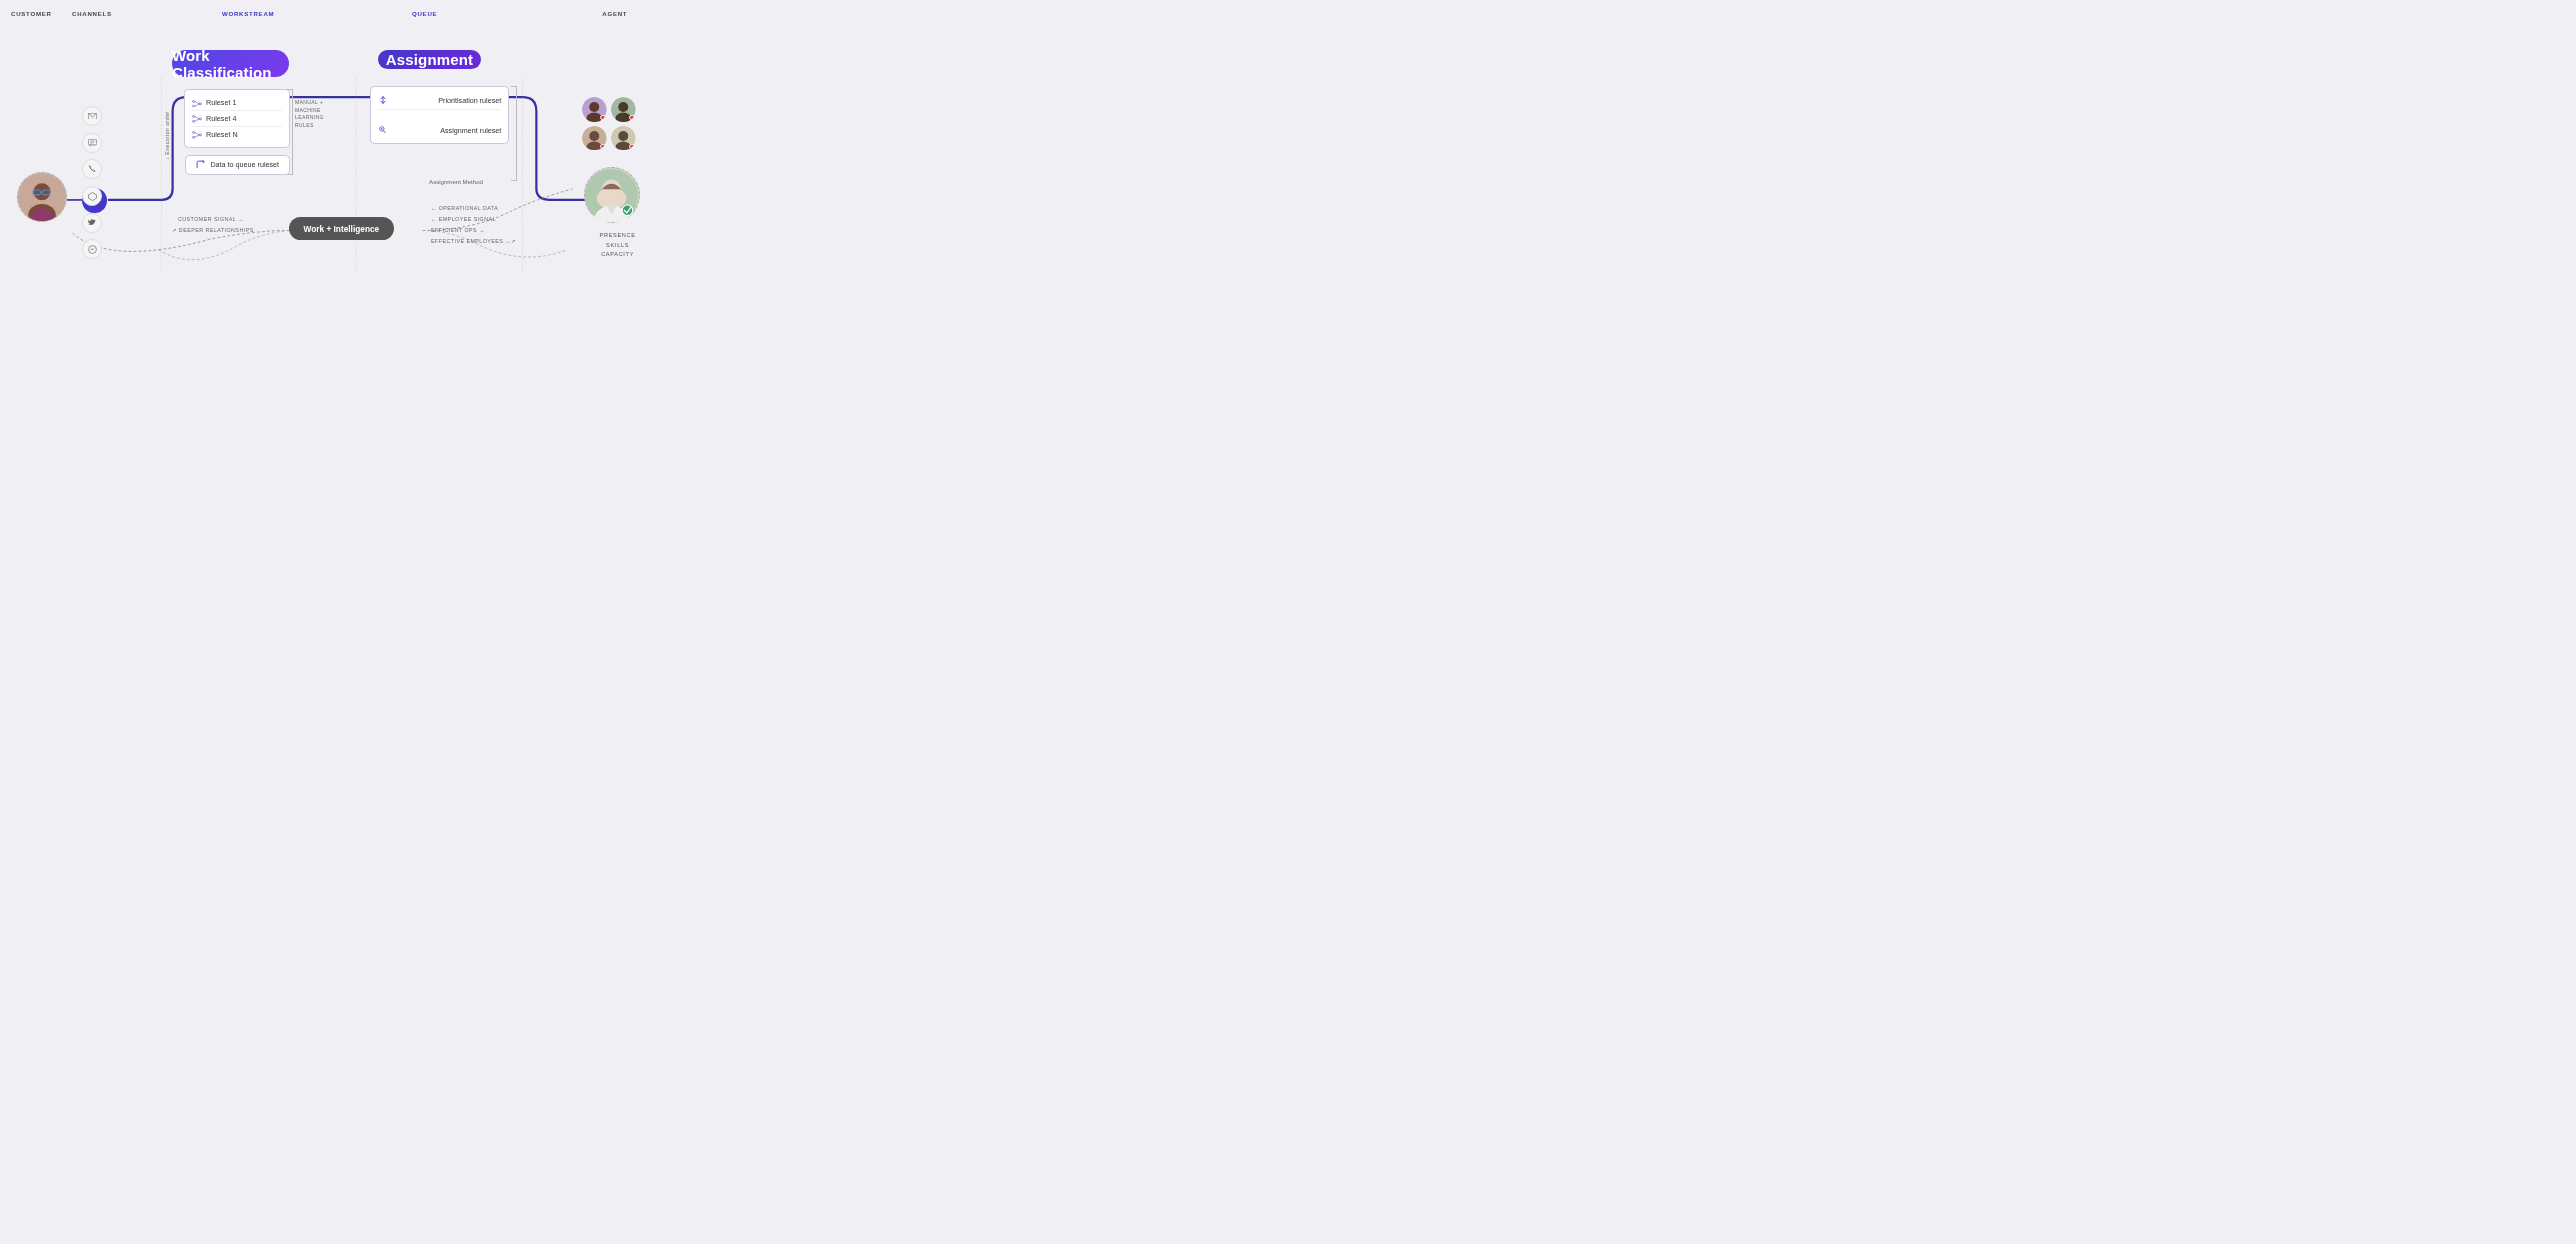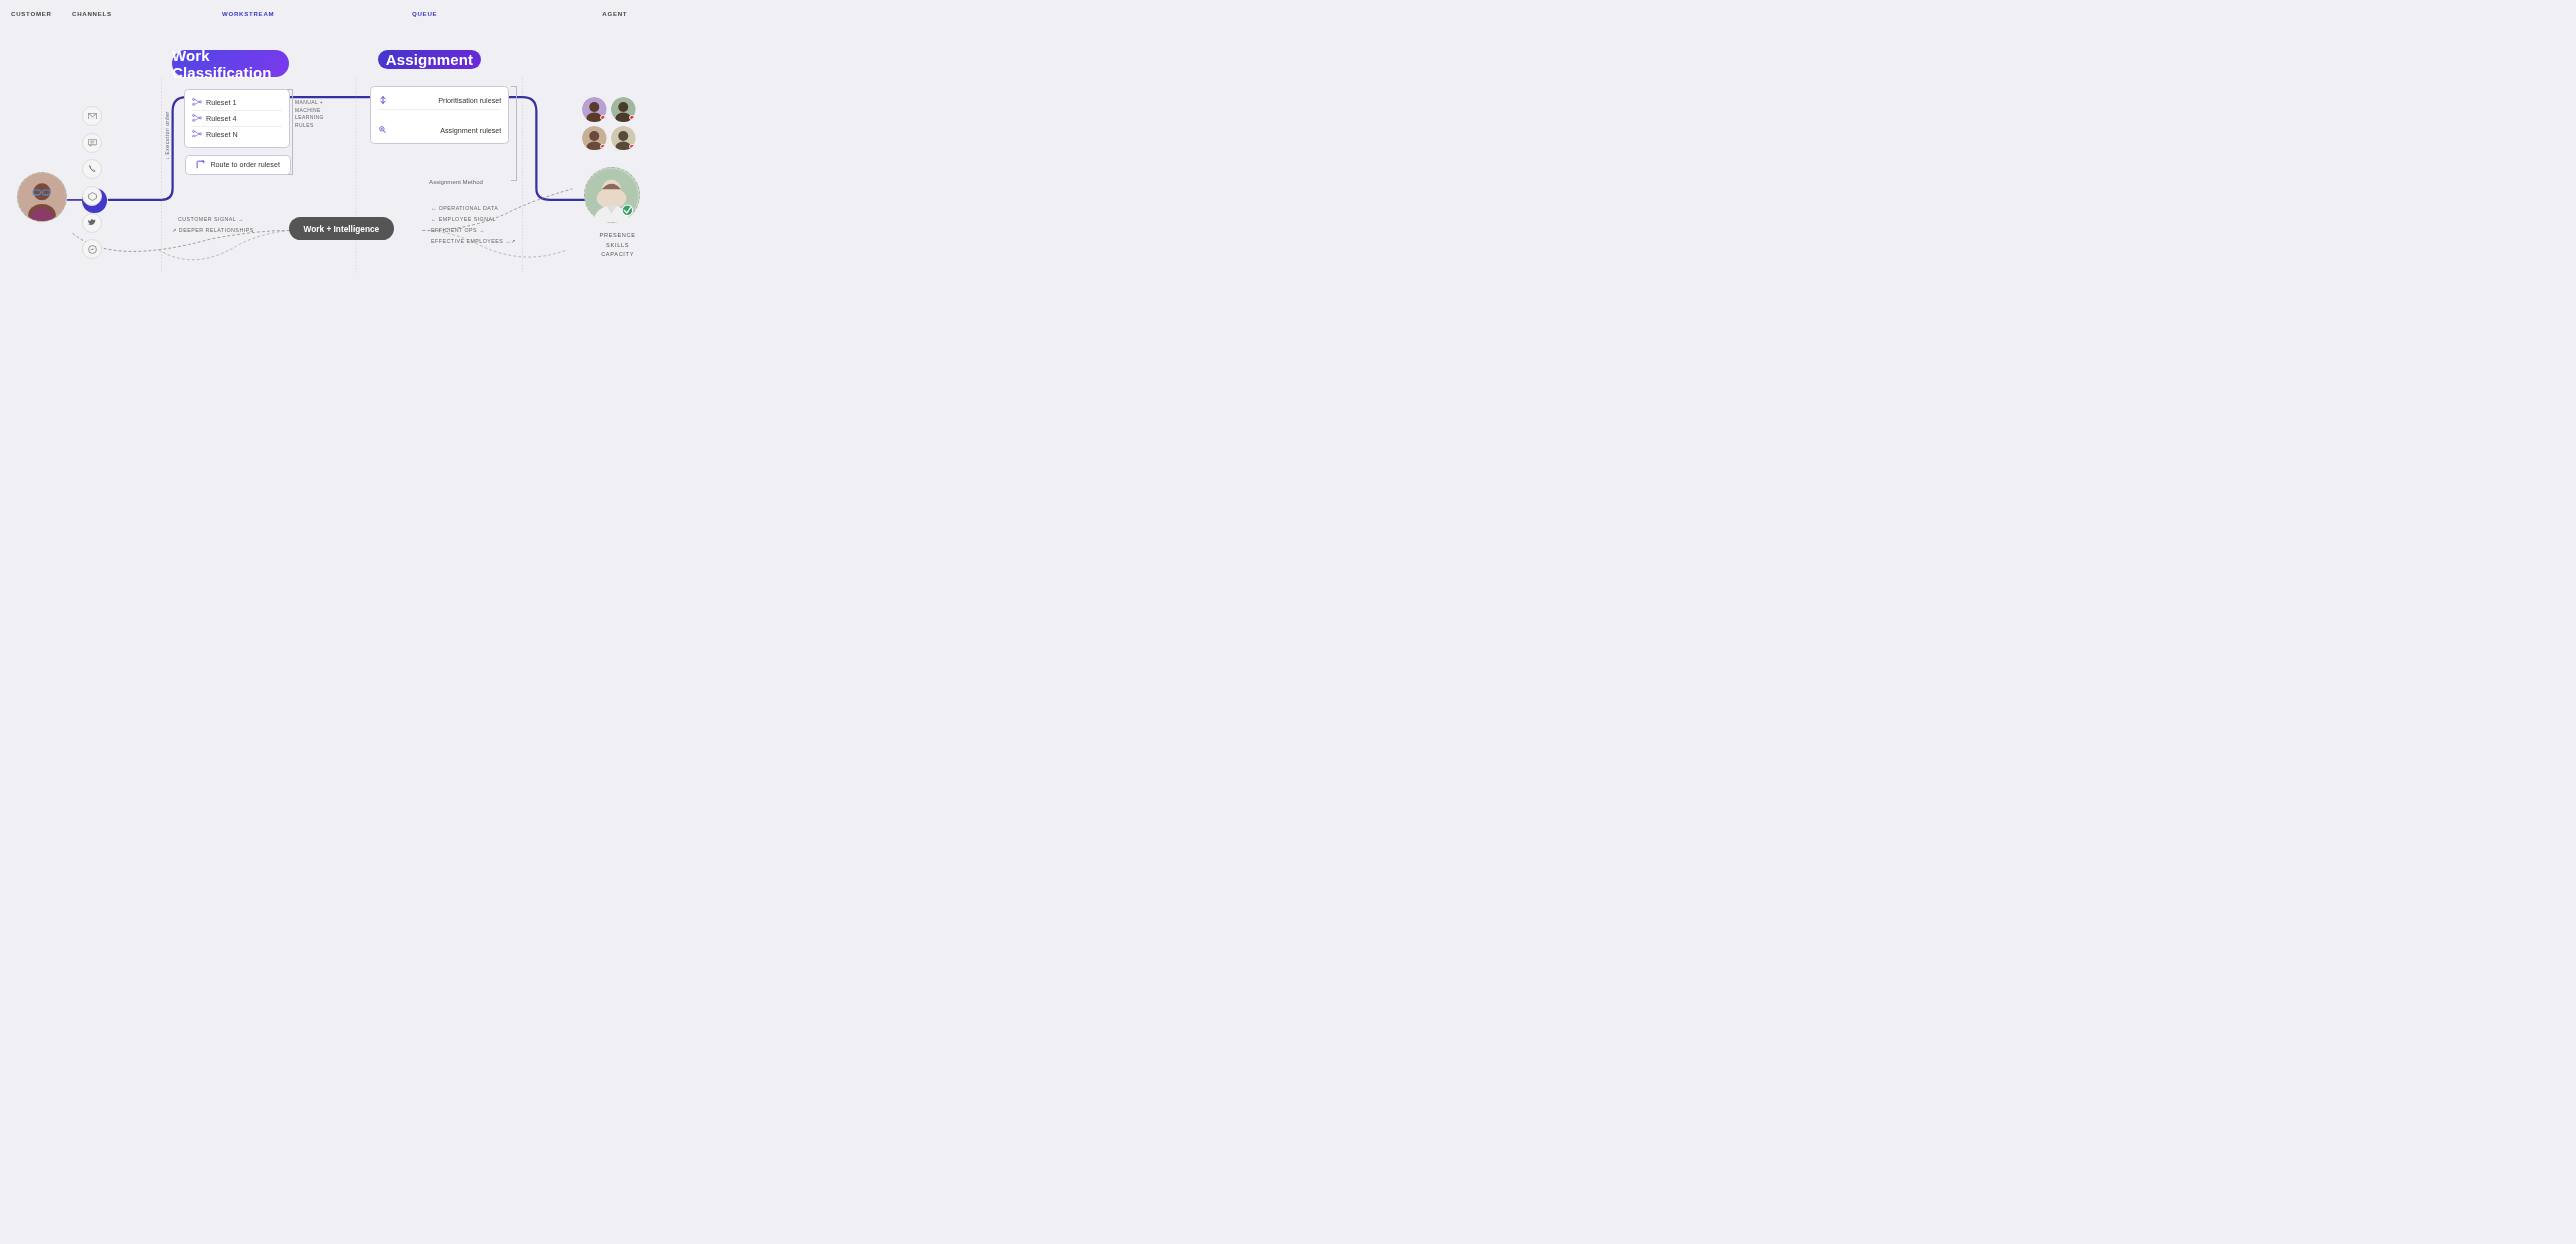--- a/index.html
+++ b/index.html
@@ -70,21 +70,21 @@
       top: 89px;
       left: 184px;
       width: 106px;
       background: #fff;
       border: 0.8px solid #c8c8d8;
       border-radius: 4.4px;
       padding: 5.6px 6.7px;
     }
     .ruleset-item {
       display: flex;
-      align-items: flex-start;
+      align-items: flex-end;
       gap: 4.4px;
       padding: 2.8px 0;
       font-size: 7.2px;
       color: #333;
       border-bottom: 0.6px solid #eee;
     }
     .ruleset-item:last-child { border-bottom: none; }
     .ruleset-icon {
       width: 10px;
       height: 7.8px;
@@ -432,21 +432,21 @@
 
 <div class="queue-bracket"></div>
 
 <div class="assignment-method-label">Assignment Method</div>
 
 <div class="route-box">
   <svg width="10" height="9" viewBox="0 0 18 16" fill="none">
     <path d="M2 14 L2 4 Q2 2 4 2 L14 2" stroke="#5b4fcf" stroke-width="1.8" stroke-linecap="round"></path>
     <path d="M11 2 L14 2 L14 5" stroke="#5b4fcf" stroke-width="1.8" stroke-linecap="round" stroke-linejoin="round"></path>
   </svg>
-  <span>Route to order ruleset</span>
+  <span>Data to queue ruleset</span>
 </div>
 
 <div class="data-pill">Work + Intelligence</div>
 
 <div class="data-label" style="top:216px; left:178px;">CUSTOMER SIGNAL →</div>
 <div class="data-label" style="top:227px; left:172px;">↗ DEEPER RELATIONSHIPS</div>
 <div class="data-label" style="top:205px; left:431px;">← OPERATIONAL DATA</div>
 <div class="data-label" style="top:216px; left:431px;">← EMPLOYEE SIGNAL</div>
 <div class="data-label" style="top:227px; left:431px;">EFFICIENT OPS →</div>
 <div class="data-label" style="top:238px; left:431px;">EFFECTIVE EMPLOYEES →↗</div>

